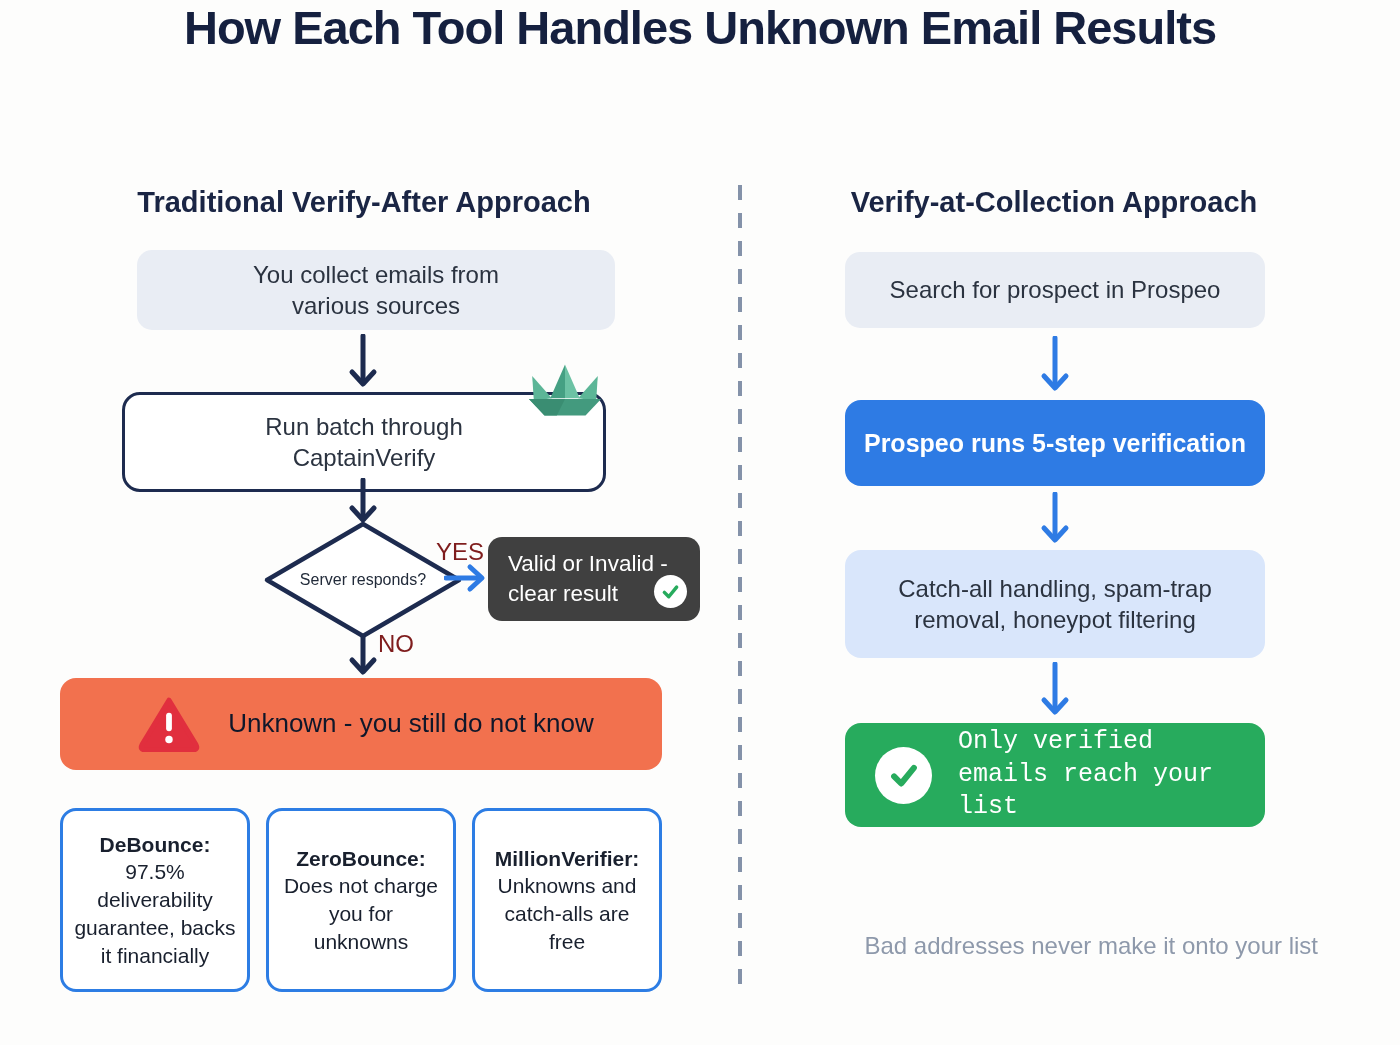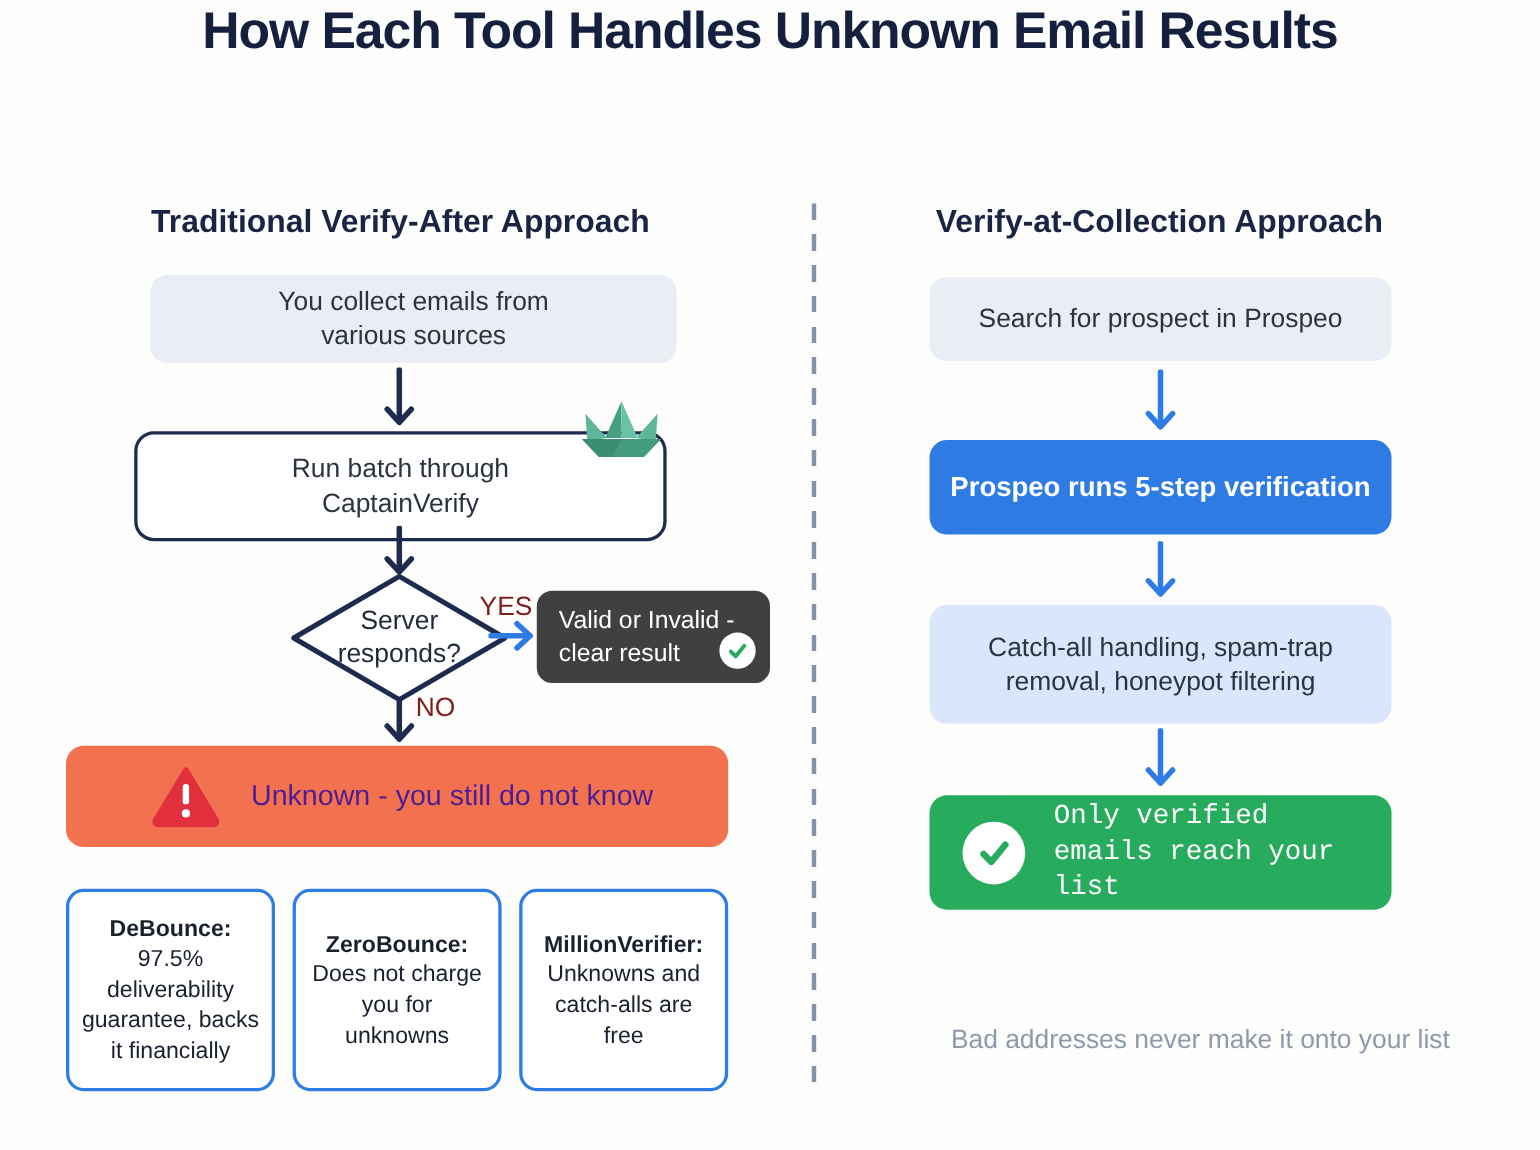--- a/index.html
+++ b/index.html
@@ -21,26 +21,26 @@
   
   .flow-box{
     display:flex;align-items:center;justify-content:center;text-align:center;
     box-sizing:border-box;border-radius:15px;font-size:24px;color:#2b3340;line-height:1.3;
   }
   .soft{background:#e9edf4;}
   .outlined{background:#ffffff;border:3.5px solid #1d2b4f;border-radius:18px;}
   .blue-solid{background:#2e7be4;color:#ffffff;font-size:25px;border-radius:16px;}
   .blue-soft{background:#d9e6fb;border-radius:16px;}
   .green-solid{background:#27ab5d;color:#ffffff;border-radius:16px;}
-  .orange-solid{background:#f2714e;color:#4c1d95;border-radius:16px;padding-left:42px;}
+  .orange-solid{background:#f2714e;color:#0f172a;border-radius:16px;padding-left:42px;}
   .wrap-limit{display:inline-block;}
   
   .diamond-label{
     left:263px;top:522px;width:200px;height:116px;display:flex;align-items:center;
-    justify-content:center;text-align:center;font-size:24px;color:#222b3a;line-height:1.25;
+    justify-content:center;text-align:center;font-size:16px;color:#222b3a;line-height:1.25;
   }
   .branch-label{font-size:24px;font-weight:400;color:#7f1d1d;}
   
   .valid-box{
     left:488px;top:537px;width:212px;height:84px;background:#404040;border-radius:14px;
     color:#ffffff;font-size:22.5px;line-height:1.35;box-sizing:border-box;
     padding:10px 16px 10px 20px;display:flex;align-items:center;text-align:left;
   }
   .valid-box .txt{width:172px;}
   .check-circle{

